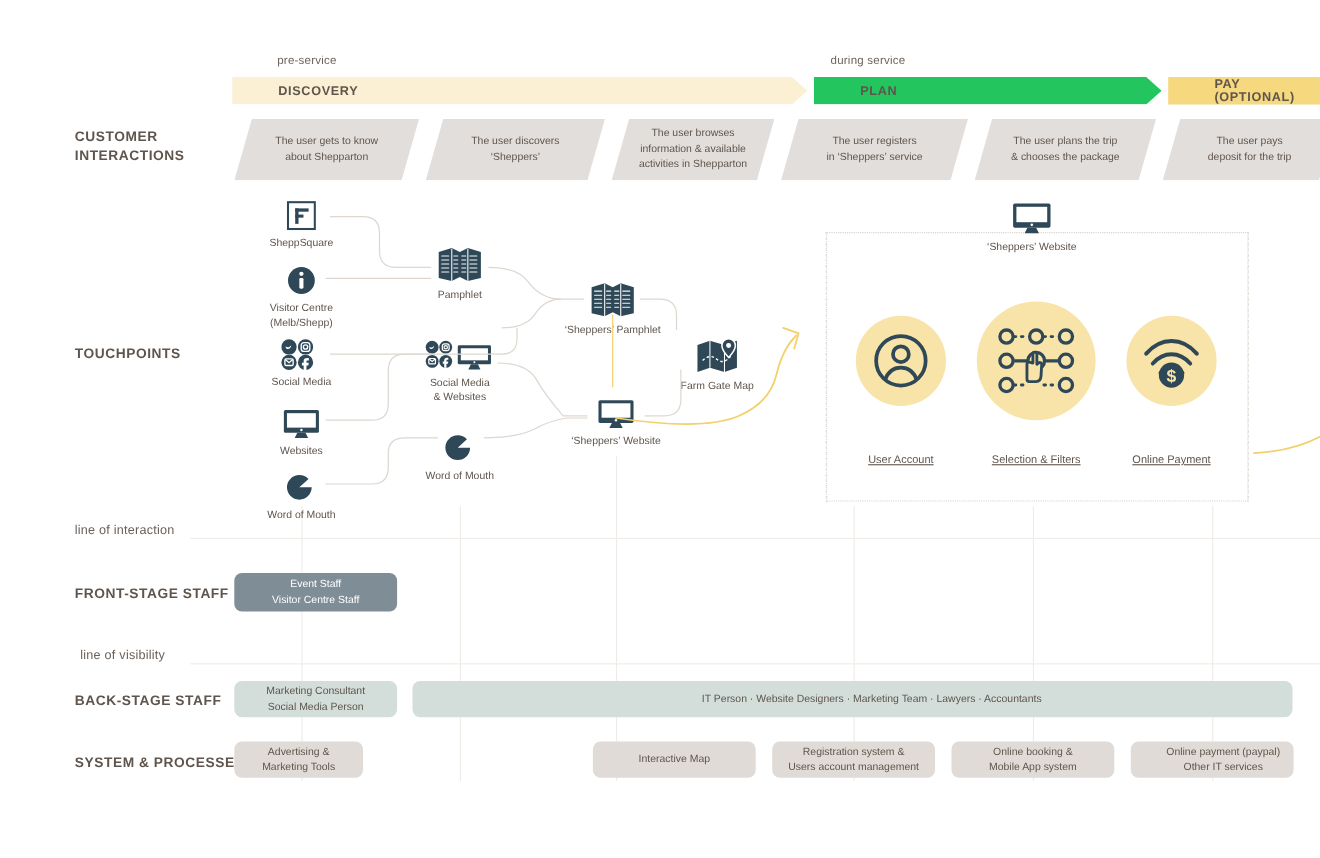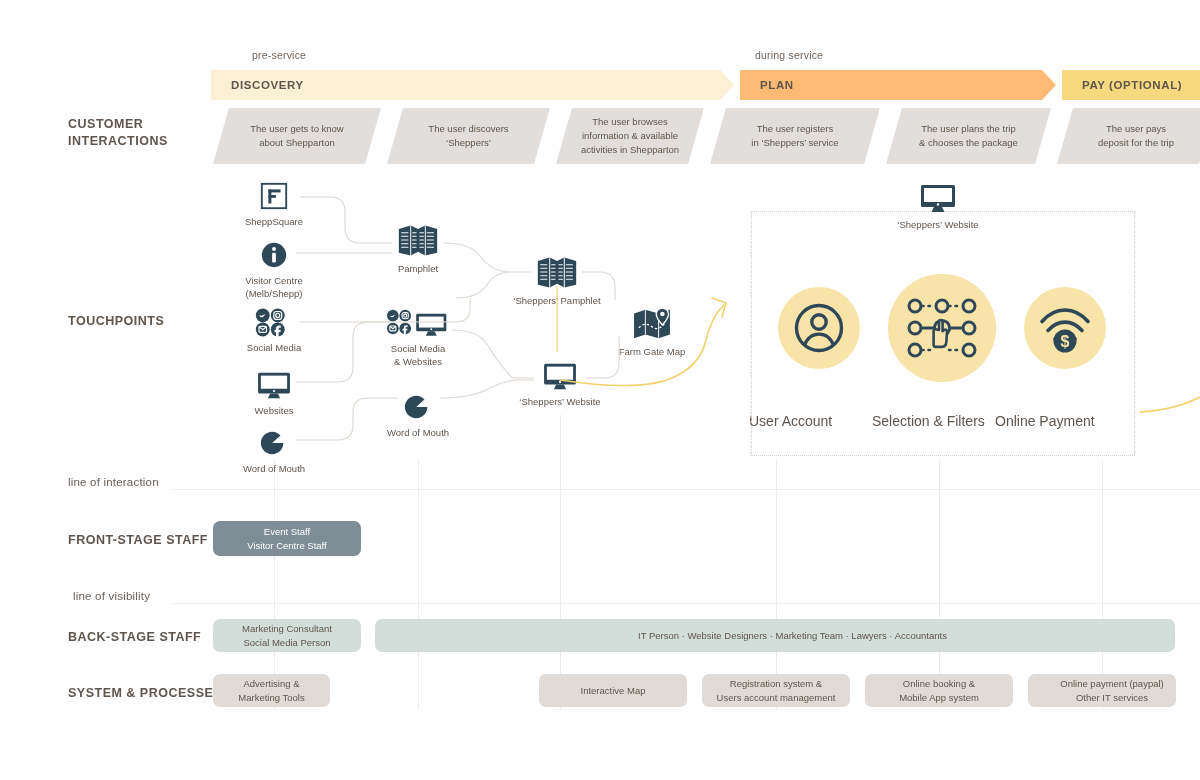--- a/index.html
+++ b/index.html
@@ -33,25 +33,25 @@
 
   
   .phase-sub{
     position:absolute;
     font-size:10.5px;
     color:#6e645c;
     letter-spacing:.2px;
   }
   .band{
     position:absolute;
-    height:30px;
+    height:25px;
     display:flex;
     align-items:center;
     box-sizing:border-box;
-    padding-left:20px;
+    padding-left:42px;
     font-size:11.5px;
     font-weight:700;
     letter-spacing:.6px;
     color:#5f554c;
   }
   .band.arrow{
     clip-path:polygon(0 0, calc(100% - 14px) 0, 100% 50%, calc(100% - 14px) 100%, 0 100%);
   }
 
   
@@ -93,25 +93,26 @@
     box-sizing:border-box;
   }
   .circ{
     position:absolute;
     border-radius:50%;
     background:#f8e3a8;
     display:flex;align-items:center;justify-content:center;
   }
   .circ-cap{
     position:absolute;
-    text-align:left;
-    font-size:14px;
+    text-align:center;
+    font-size:10px;
     color:#5f554c;
     transform:translateX(-50%);
     width:140px;
+    text-decoration:underline;
   }
 
   
   .box{
     position:absolute;
     display:flex;align-items:center;justify-content:center;
     text-align:center;
     font-size:9.5px;
     line-height:1.45;
     white-space:pre-line;
@@ -151,21 +152,21 @@
 
   <div class="linelabel" style="left:68px;top:476px;">line of interaction</div>
   <div class="linelabel" style="left:73px;top:590px;">line of visibility</div>
 
   <div id="phase-sublabels">
       <div class="phase-sub" style="left: 252px; top: 49px;">pre-service</div>
       <div class="phase-sub" style="left: 755px; top: 49px;">during service</div>
     </div>
   <div id="phase-bands">
       <div class="band arrow" style="left: 211px; top: 70px; width: 523px; background: rgb(251, 240, 212);">DISCOVERY</div>
-      <div class="band arrow" style="left: 740px; top: 70px; width: 316px; background: #fdba74;">PLAN</div>
+      <div class="band arrow" style="left: 740px; top: 70px; width: 316px; background: #22c55e;">PLAN</div>
       <div class="band" style="left: 1062px; top: 70px; width: 138px; background: rgb(246, 216, 126);">PAY (OPTIONAL)</div>
     </div>
 
   <div id="ci-group">
       <div class="ci" style="left: 213px; top: 108px; width: 168px;">The user gets to know
 about Shepparton</div>
       <div class="ci" style="left: 387px; top: 108px; width: 163px;">The user discovers
 ‘Sheppers’</div>
       <div class="ci" style="left: 556px; top: 108px; width: 148px;">The user browses
 information &amp; available

